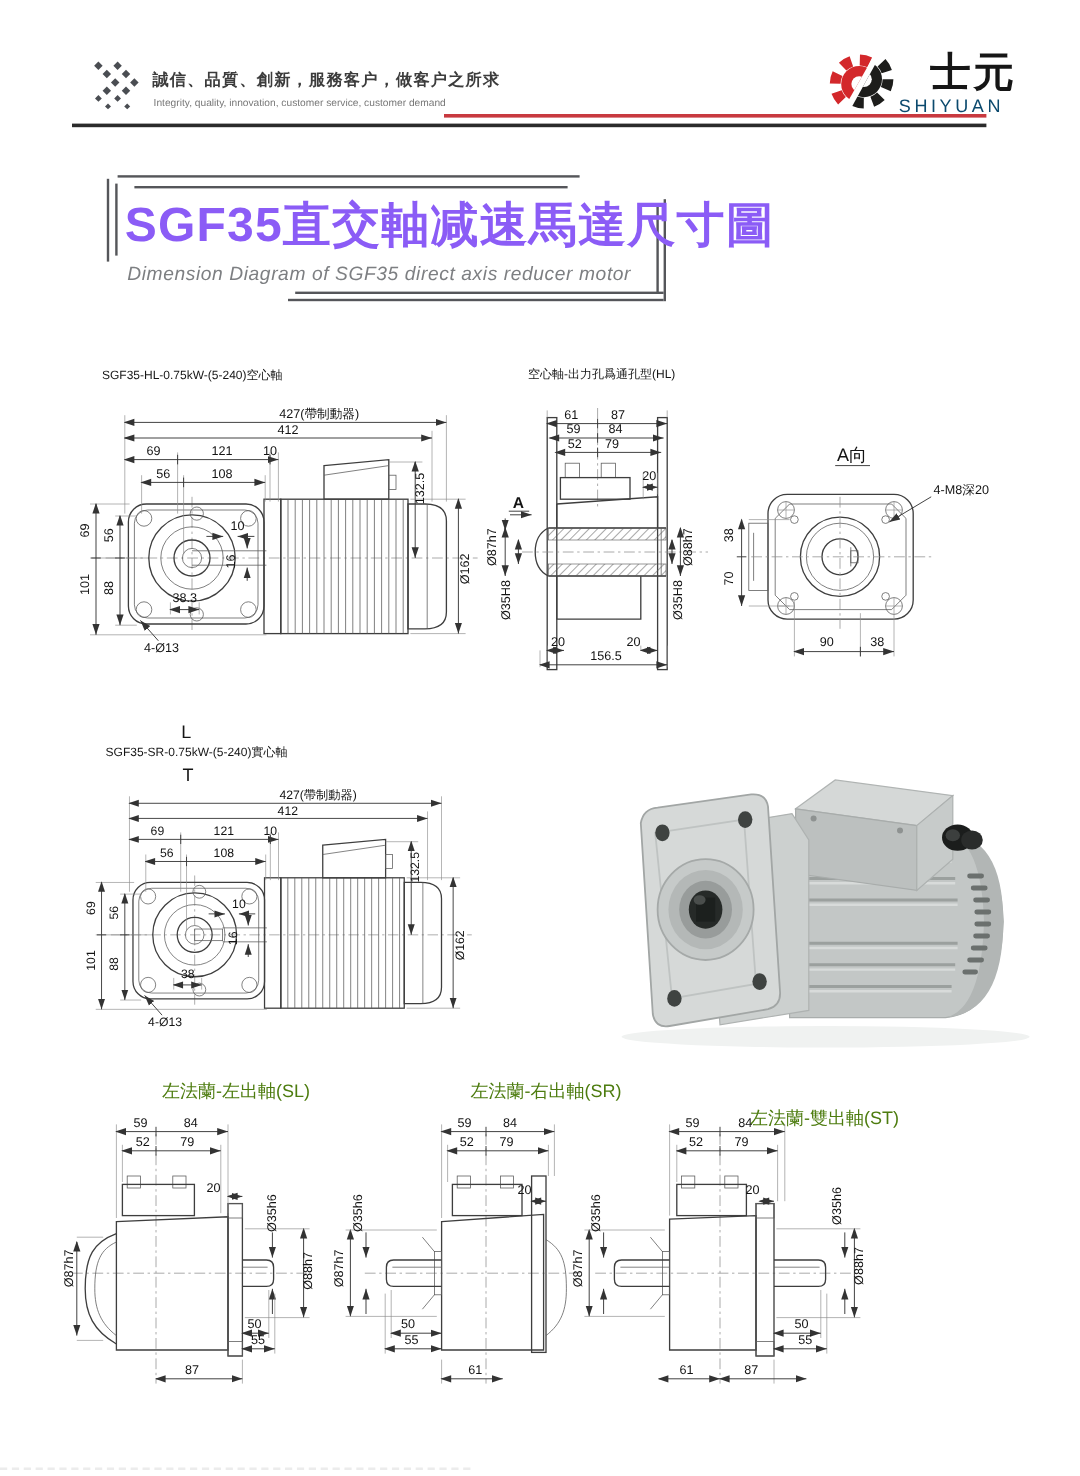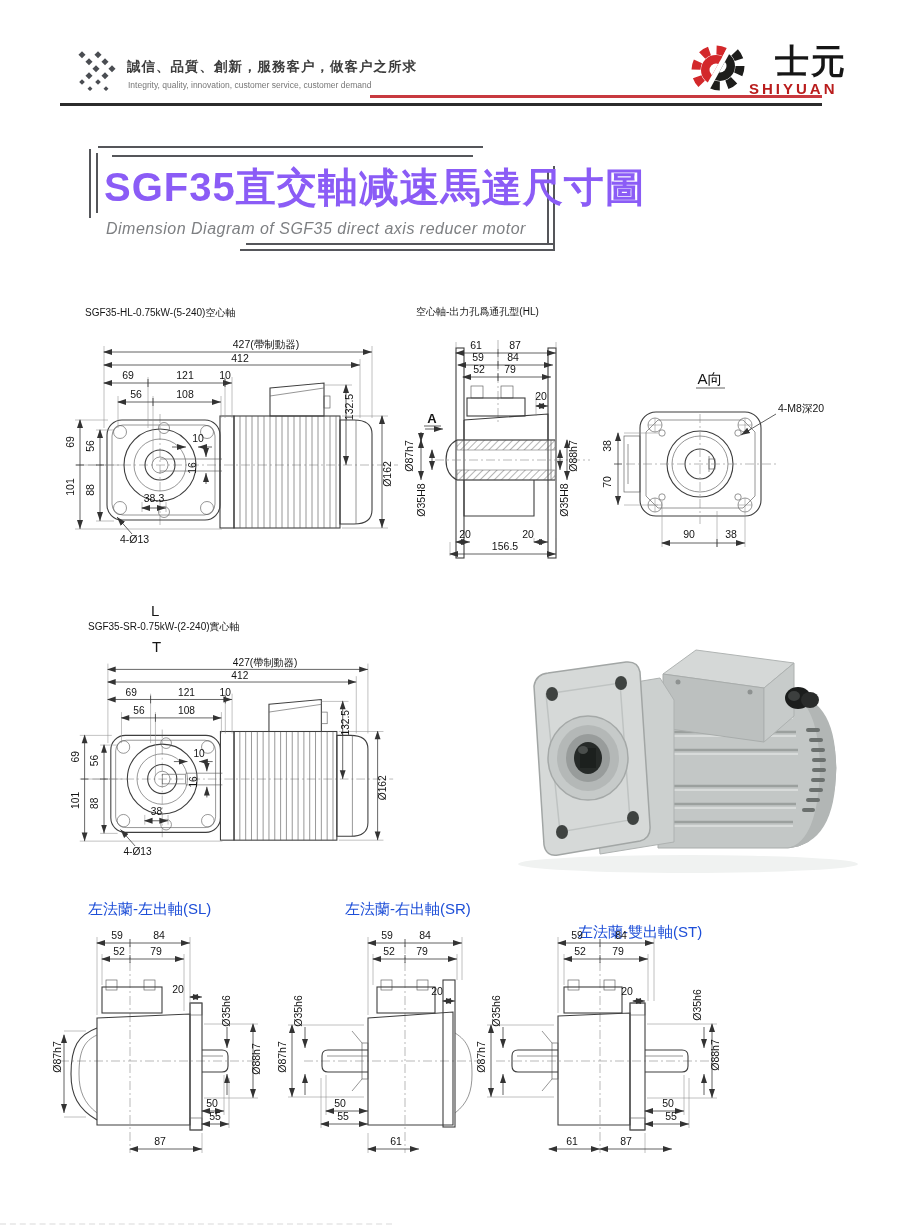--- a/index.html
+++ b/index.html
@@ -3,30 +3,30 @@
 <meta charset="utf-8">
 <style>
   html,body{margin:0;padding:0;background:#fff;}
   .page{position:relative;width:900px;height:1230px;background:#fff;overflow:hidden;
         font-family:"Liberation Sans","DejaVu Sans",sans-serif;color:#1a1a1a;}
   .abs{position:absolute;}
   
   .slogan-zh{font-size:13.5px;color:#3c3c3c;letter-spacing:1px;font-weight:600;}
   .slogan-en{font-size:8.5px;color:#777;}
   .brand-zh{font-size:34px;font-weight:700;color:#161616;letter-spacing:2px;line-height:1;margin-left:25px;}
-  .brand-en{font-size:15px;font-weight:700;color:#b91c1c;letter-spacing:3px;}
+  .brand-en{font-size:15px;font-weight:400;color:#0c4a6e;letter-spacing:3px;}
   .hline{position:absolute;height:3px;background:#c8393f;}
   .hline2{position:absolute;height:2.5px;background:#2b2b2b;}
   
   .tline{position:absolute;background:#55565a;}
   .main-title{font-size:40px;font-weight:900;color:#8b5cf6;letter-spacing:1px;white-space:nowrap;}
   .sub-title{font-size:16px;font-weight:400;font-style:italic;color:#7d7f82;letter-spacing:.5px;}
   
   .sec-title{font-size:10px;color:#151515;white-space:nowrap;}
-  .sec-title-sm{font-size:15px;color:#1d4ed8;white-space:nowrap;}
+  .sec-title-sm{font-size:15px;color:#4d7c0f;white-space:nowrap;margin-left:47px;}
   .st-letter{font-size:15px;color:#151515;}
   
   svg{overflow:visible;}
   .ob{stroke:#3e3e3e;stroke-width:1.1;fill:none;}
   .tl{stroke:#5c5c5c;stroke-width:.65;fill:none;}
   .ex{stroke:#8c8c8c;stroke-width:.55;fill:none;}
   .cl{stroke:#8a8a8a;stroke-width:.6;fill:none;stroke-dasharray:9 3 2 3;}
   .dl{stroke:#3a3a3a;stroke-width:.8;fill:none;marker-start:url(#aS);marker-end:url(#aE);}
   .le{stroke:#3a3a3a;stroke-width:.8;fill:none;marker-end:url(#aE);}
   .dln{stroke:#3a3a3a;stroke-width:.8;fill:none;}
@@ -102,23 +102,23 @@
   <div class="tline" style="left:89px;top:149px;width:1.5px;height:69px"></div>
   <div class="tline" style="left:96px;top:153px;width:1.5px;height:60px"></div>
   <div class="tline" style="left:246px;top:243px;width:307px;height:1.5px"></div>
   <div class="tline" style="left:240px;top:249px;width:313px;height:1.5px"></div>
   <div class="tline" style="left:547px;top:172px;width:1.5px;height:73px"></div>
   <div class="tline" style="left:553px;top:166px;width:1.5px;height:85px"></div>
   <div class="abs main-title" style="left:104px;top:160px">SGF35直交軸减速馬達尺寸圖</div>
   <div class="abs sub-title" style="left:106px;top:220px">Dimension Diagram of SGF35 direct axis reducer motor</div>
 
   <div class="abs sec-title" style="left:85px;top:306px">SGF35-HL-0.75kW-(5-240)空心軸</div>
-  <div class="abs sec-title" style="left:416px;top:305px">空心軸-出力孔爲通孔型(HL)</div>
+  <div class="abs sec-title" style="left:440px;top:305px">空心軸-出力孔爲通孔型(HL)</div>
   <div class="abs st-letter" style="left:151px;top:602px">L</div>
-  <div class="abs sec-title" style="left:88px;top:620px">SGF35-SR-0.75kW-(2-240)實心軸</div>
+  <div class="abs sec-title" style="left:88px;top:620px">SGF35-SR-0.75kW-(5-240)實心軸</div>
   <div class="abs st-letter" style="left:152px;top:638px">T</div>
   <div class="abs sec-title-sm" style="left:88px;top:900px">左法蘭-左出軸(SL)</div>
   <div class="abs sec-title-sm" style="left:345px;top:900px">左法蘭-右出軸(SR)</div>
   <div class="abs sec-title-sm" style="left:578px;top:923px">左法蘭-雙出軸(ST)</div>
 
   <svg class="abs" style="left:60px;top:332px" width="350" height="235" viewBox="0 0 350 235">
     <g>
       <line class="cl" x1="28" y1="133" x2="338" y2="133"></line>
       <line class="cl" x1="100" y1="82" x2="100" y2="194"></line>
     </g>

